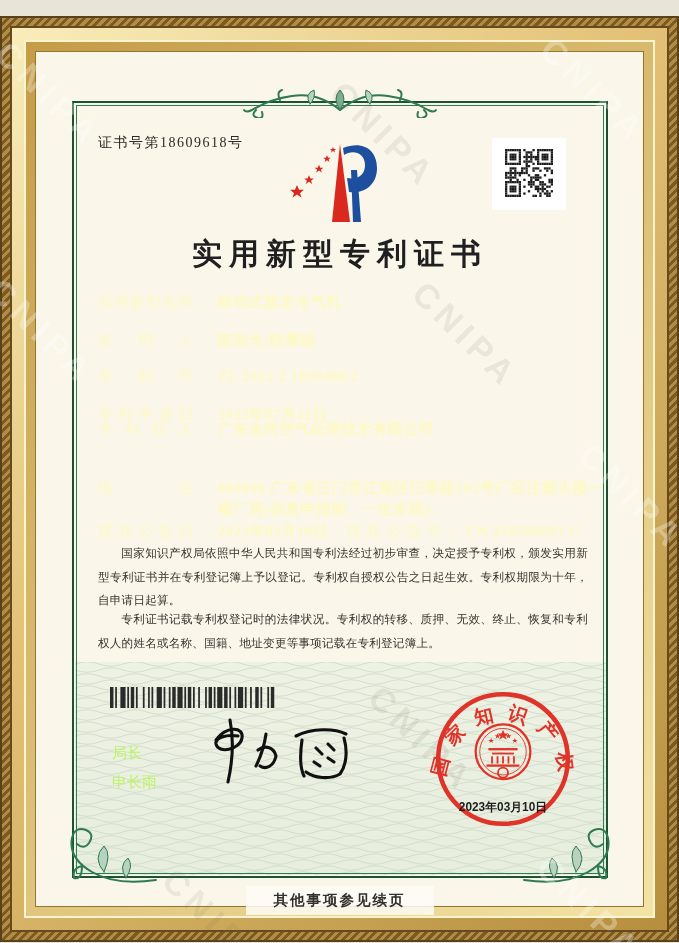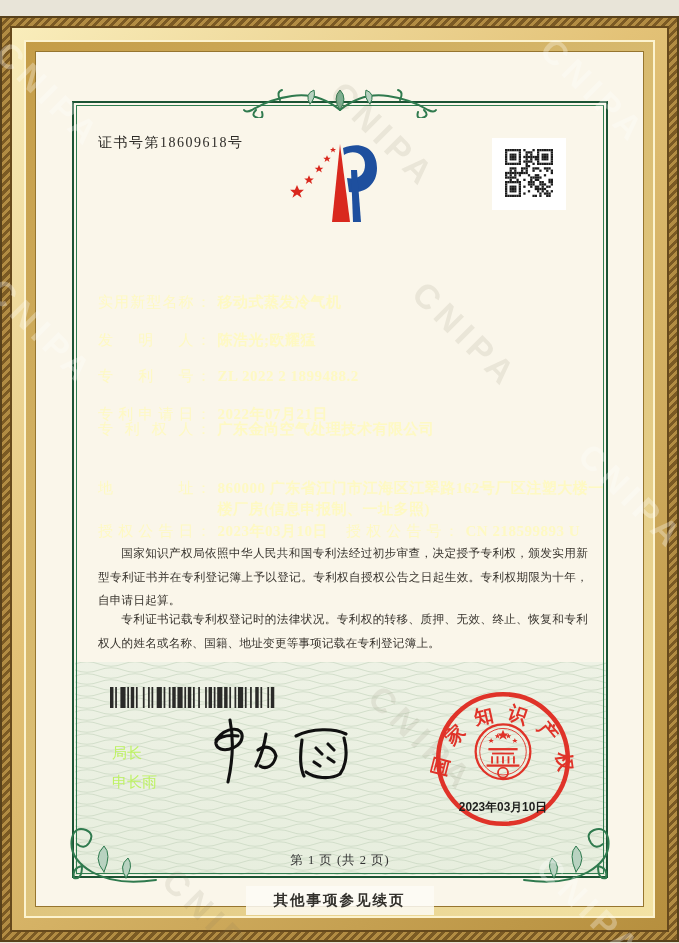--- a/index.html
+++ b/index.html
@@ -384,20 +384,21 @@
         <rect x="11.5" y="46" width="2.3" height="2.3"></rect>
         <rect x="13.799999999999999" y="46" width="2.3" height="2.3"></rect>
         <rect x="27.599999999999998" y="46" width="2.3" height="2.3"></rect>
         <rect x="29.9" y="46" width="2.3" height="2.3"></rect>
         <rect x="34.5" y="46" width="2.3" height="2.3"></rect>
         <rect x="41.4" y="46" width="2.3" height="2.3"></rect>
         <rect x="43.699999999999996" y="46" width="2.3" height="2.3"></rect>
       </svg>
   </div>
 
+  <div class="title">实用新型专利证书</div>
 
   <div class="row r1">
     <span class="lbl">实用新型名称</span>
     <span class="colon">：</span>
     <span class="val">移动式蒸发冷气机</span>
   </div>
   <div class="row r2">
     <span class="lbl">发明人</span>
     <span class="colon">：</span>
     <span class="val">陈浩光;欧耀猛</span>
@@ -511,21 +512,20 @@
         <rect x="73" y="77" width="2" height="8"></rect>
       <rect x="79" y="77" width="2" height="8"></rect>
         <rect x="85" y="77" width="2" height="8"></rect>
       <rect x="91" y="77" width="2" height="8"></rect>
       <rect x="62" y="86" width="36" height="2.5"></rect>
       <circle cx="80" cy="95" r="5.5" fill="none" stroke="#e0281e" stroke-width="2"></circle>
     </g>
     <text x="80" y="137" text-anchor="middle" font-size="13" font-weight="700" fill="#111" font-family="Liberation Sans, DejaVu Sans, sans-serif">2023年03月10日</text>
   </svg>
 
-  <div class="page-note">第 1 页 (共 2 页)</div>
   <div class="footer-note">
     <span>其他事项参见续页</span>
   </div>
 
   <div class="wm wm-light" style="left:15px;top:18px">CNIPA</div>
   <div class="wm wm-light" style="left:560px;top:14px">CNIPA</div>
   <div class="wm wm-dark" style="left:350px;top:58px">CNIPA</div>
   <div class="wm wm-dark" style="left:432px;top:258px">CNIPA</div>
   <div class="wm wm-light" style="left:8px;top:255px">CNIPA</div>
   <div class="wm wm-light" style="left:598px;top:420px">CNIPA</div>

